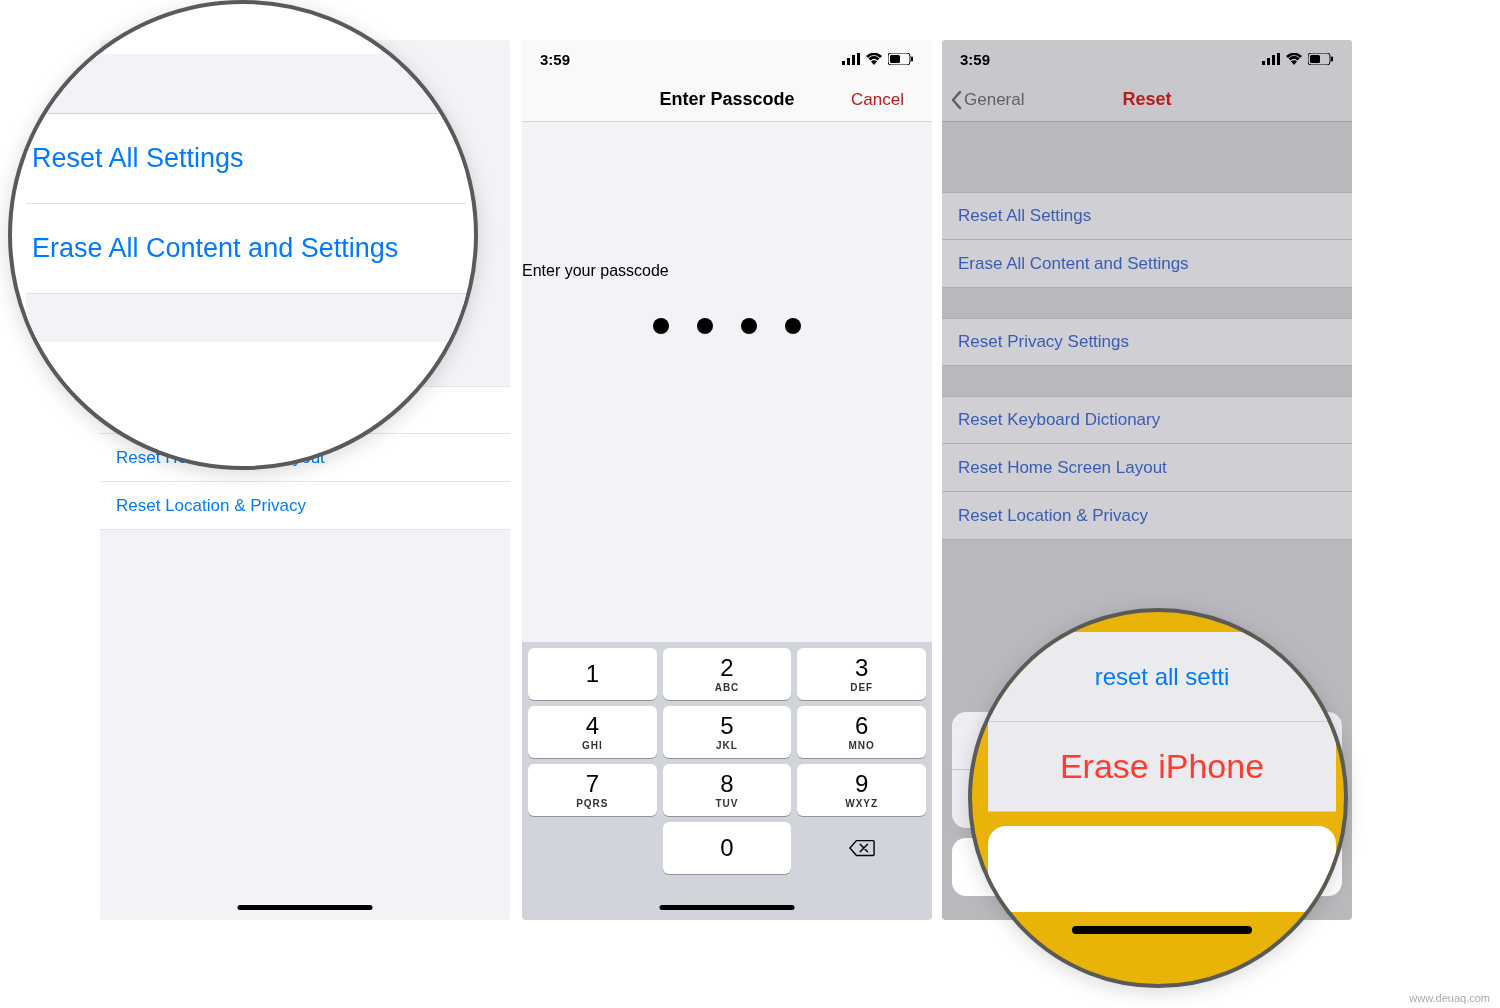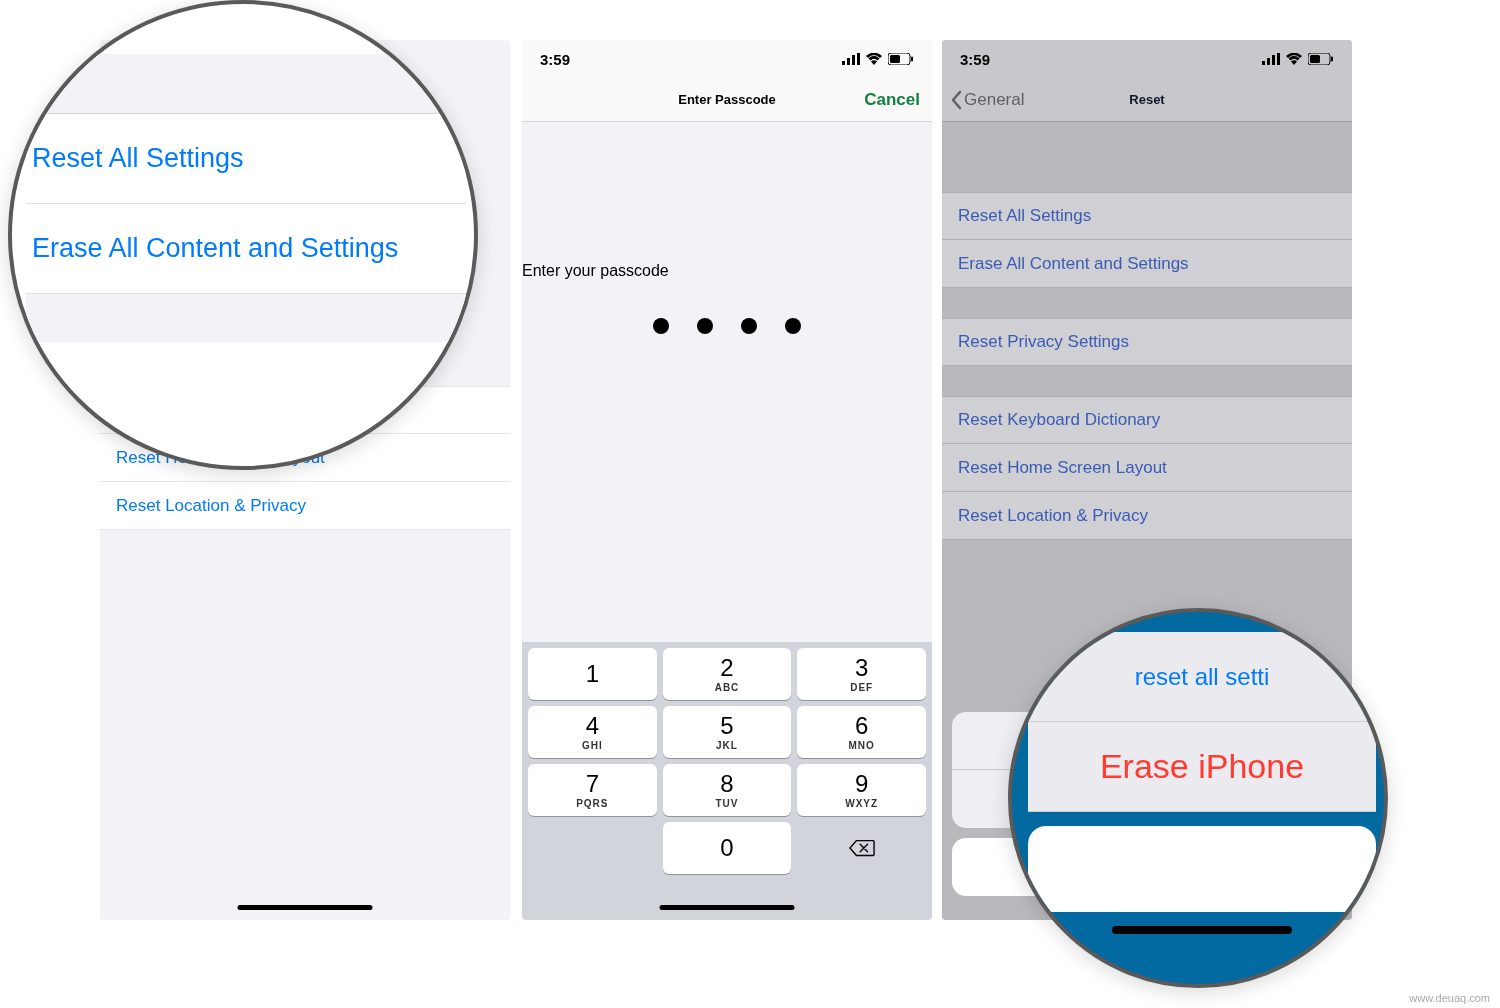--- a/index.html
+++ b/index.html
@@ -10,24 +10,24 @@
   .p3 { left: 942px; }
 
   
   .status-bar { height: 38px; display:flex; align-items:center; justify-content:space-between; padding: 0 18px; font-size: 15px; font-weight: 600; background: transparent; }
   .status-icons { display:flex; align-items:center; gap:6px; }
   .sig, .wifi, .bat { display:inline-block; }
   .sig svg, .wifi svg, .bat svg { display:block; }
 
   
   .nav-bar { height: 44px; display:flex; align-items:center; justify-content:center; position: relative; border-bottom: 0.5px solid rgba(0,0,0,0.15); background: #f9f9f9; }
-  .nav-title { font-size: 13px; font-weight: 600; }
+  .nav-title { font-size: 18px; font-weight: 600; }
   .nav-left { position:absolute; left: 8px; display:flex; align-items:center; color:#007aff; font-size: 17px; }
   .nav-left svg { margin-right: 2px; }
-  .nav-right { position:absolute; right: 12px; color:#15803d; font-size: 17px; font-weight: bold; }
+  .nav-right { position:absolute; right: 28px; color:#b91c1c; font-size: 17px; }
 
   
   .group { margin-top: 30px; }
   .row { background:#fff; height: 48px; display:flex; align-items:center; padding: 0 16px; font-size: 17px; color:#007aff; border-bottom: 0.5px solid rgba(0,0,0,0.1); }
   .row:first-child { border-top: 0.5px solid rgba(0,0,0,0.1); }
   .row.last { border-bottom: 0.5px solid rgba(0,0,0,0.1); }
 
   
   .home-ind { position:absolute; bottom: 10px; left:50%; transform:translateX(-50%); width: 135px; height:5px; background:#000; border-radius: 3px; }
 
@@ -41,41 +41,41 @@
   .key { flex:1; height: 52px; background:#fff; border-radius:6px; display:flex; flex-direction:column; align-items:center; justify-content:center; box-shadow: 0 1px 0 rgba(0,0,0,0.3); }
   .key .num { font-size: 24px; font-weight:400; line-height:1; }
   .key .let { font-size: 10px; font-weight:700; letter-spacing:1px; color:#333; margin-top:2px; }
   .key.empty { background:transparent; box-shadow:none; }
   .key.del { background:transparent; box-shadow:none; }
   .key.del svg { width: 26px; height: 20px; }
   .p3 { background: #b8b8bd; }
   .p3 .status-bar, .p3 .nav-bar { background: #c7c7cc; }
   .p3 .nav-bar { border-bottom-color: rgba(0,0,0,0.2); justify-content: center; }
   .p3 .nav-left { color:#606064; }
-  .p3 .nav-title { color:#0f172a; }
+  .p3 .nav-title { color:#b91c1c; }
   .p3 .row { background:#cfcfd4; color:#3a5cb5; border-color: rgba(0,0,0,0.15); }
   .p3 .group { }
   .action-sheet { position:absolute; bottom: 24px; left: 10px; right:10px; }
   .sheet-group { background: rgba(240,240,245,0.96); border-radius: 14px; overflow:hidden; margin-bottom: 10px; }
   .sheet-row { height: 58px; display:flex; align-items:center; justify-content:center; font-size: 20px; border-bottom: 0.5px solid rgba(0,0,0,0.15); }
   .sheet-row:last-child { border-bottom:none; }
   .sheet-row.blue { color:#007aff; }
   .sheet-row.red { color:#ff3b30; font-weight:400; }
   .sheet-cancel { background:#fff; border-radius:14px; height:58px; display:flex; align-items:center; justify-content:center; font-size:20px; font-weight:600; color:#007aff; }
 
   
   .mag { position:absolute; border-radius:50%; border: 4px solid #5a5a5a; background:#fff; overflow:hidden; box-shadow: 0 4px 20px rgba(0,0,0,0.15); }
   .mag-inner { position:absolute; }
   .mag1 { left: 8px; top: 0px; width: 470px; height: 470px; }
   .mag1 .mag-inner { left: 14px; top: 50px; width: 440px; }
   .mag1 .mrow { height: 90px; display:flex; align-items:center; font-size: 27px; color:#007aff; border-bottom: 1px solid rgba(0,0,0,0.12); background:#fff; padding-left: 6px;}
   .mag1 .gap { height: 48px; background:#f2f2f7; }
   .mag1 .status-bar-m { position:absolute; top:12px; right:34px; display:flex; gap:7px; }
 
-  .mag2 { left: 1008px; top: 608px; width: 380px; height: 380px; background:#0369a1; }
+  .mag2 { left: 968px; top: 608px; width: 380px; height: 380px; background:#eab308; }
   .mag2 .mag-inner { left: 16px; top: 20px; right: 16px; }
   .mag2 .sheet-row-m { background:#eaeaef; border-radius: 0; height: 90px; display:flex; align-items:center; justify-content:center; font-size: 25px; border-bottom:1px solid rgba(0,0,0,0.12); }
   .mag2 .sr-top { border-top-left-radius: 18px; border-top-right-radius: 18px; color:#007aff; font-size:24px; }
   .mag2 .sr-red { color:#ff3b30; font-size: 34px; }
   .mag2 .sr-gap { height: 14px; background:transparent; border:none; }
   .mag2 .sr-cancel { background:#fff; border-radius: 18px; height: 86px; border:none; }
   .mag2 .sr-bar { height: 8px; background:#000; width: 180px; margin: 14px auto 0; border-radius:4px; }
 
   .watermark { position:absolute; right: 10px; bottom: 4px; font-size: 11px; color:#aaa; }
 </style>

